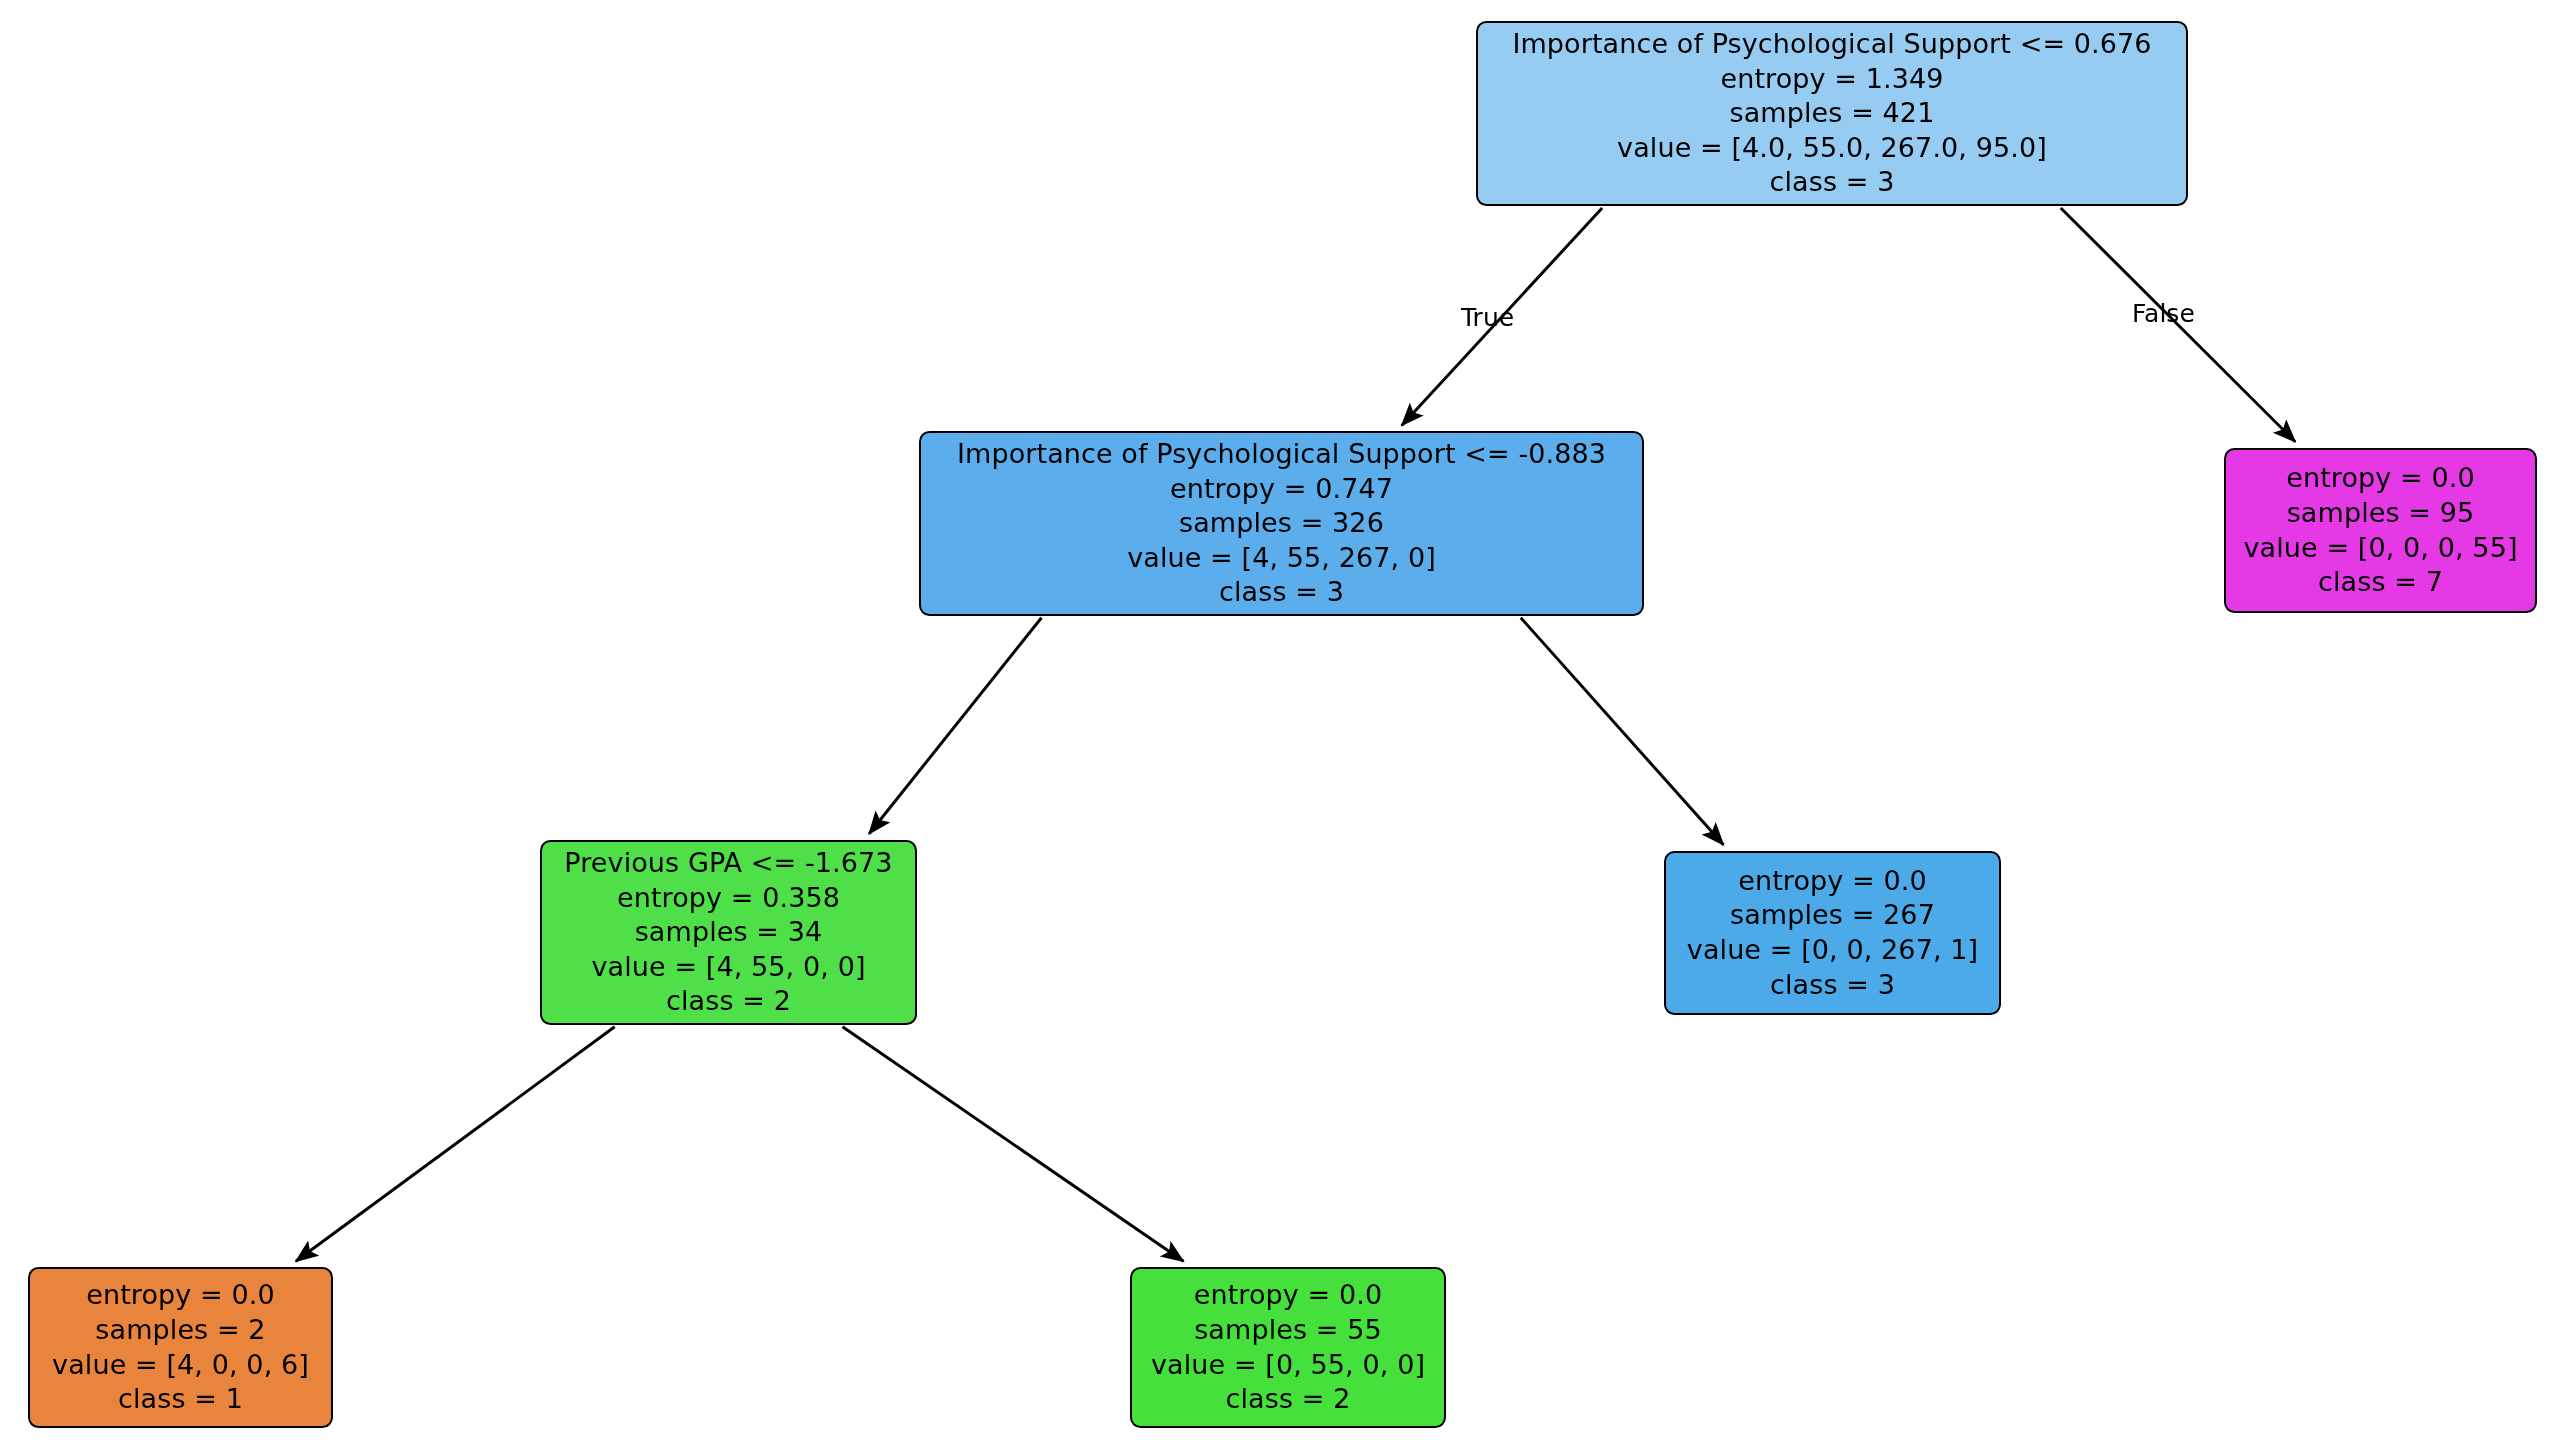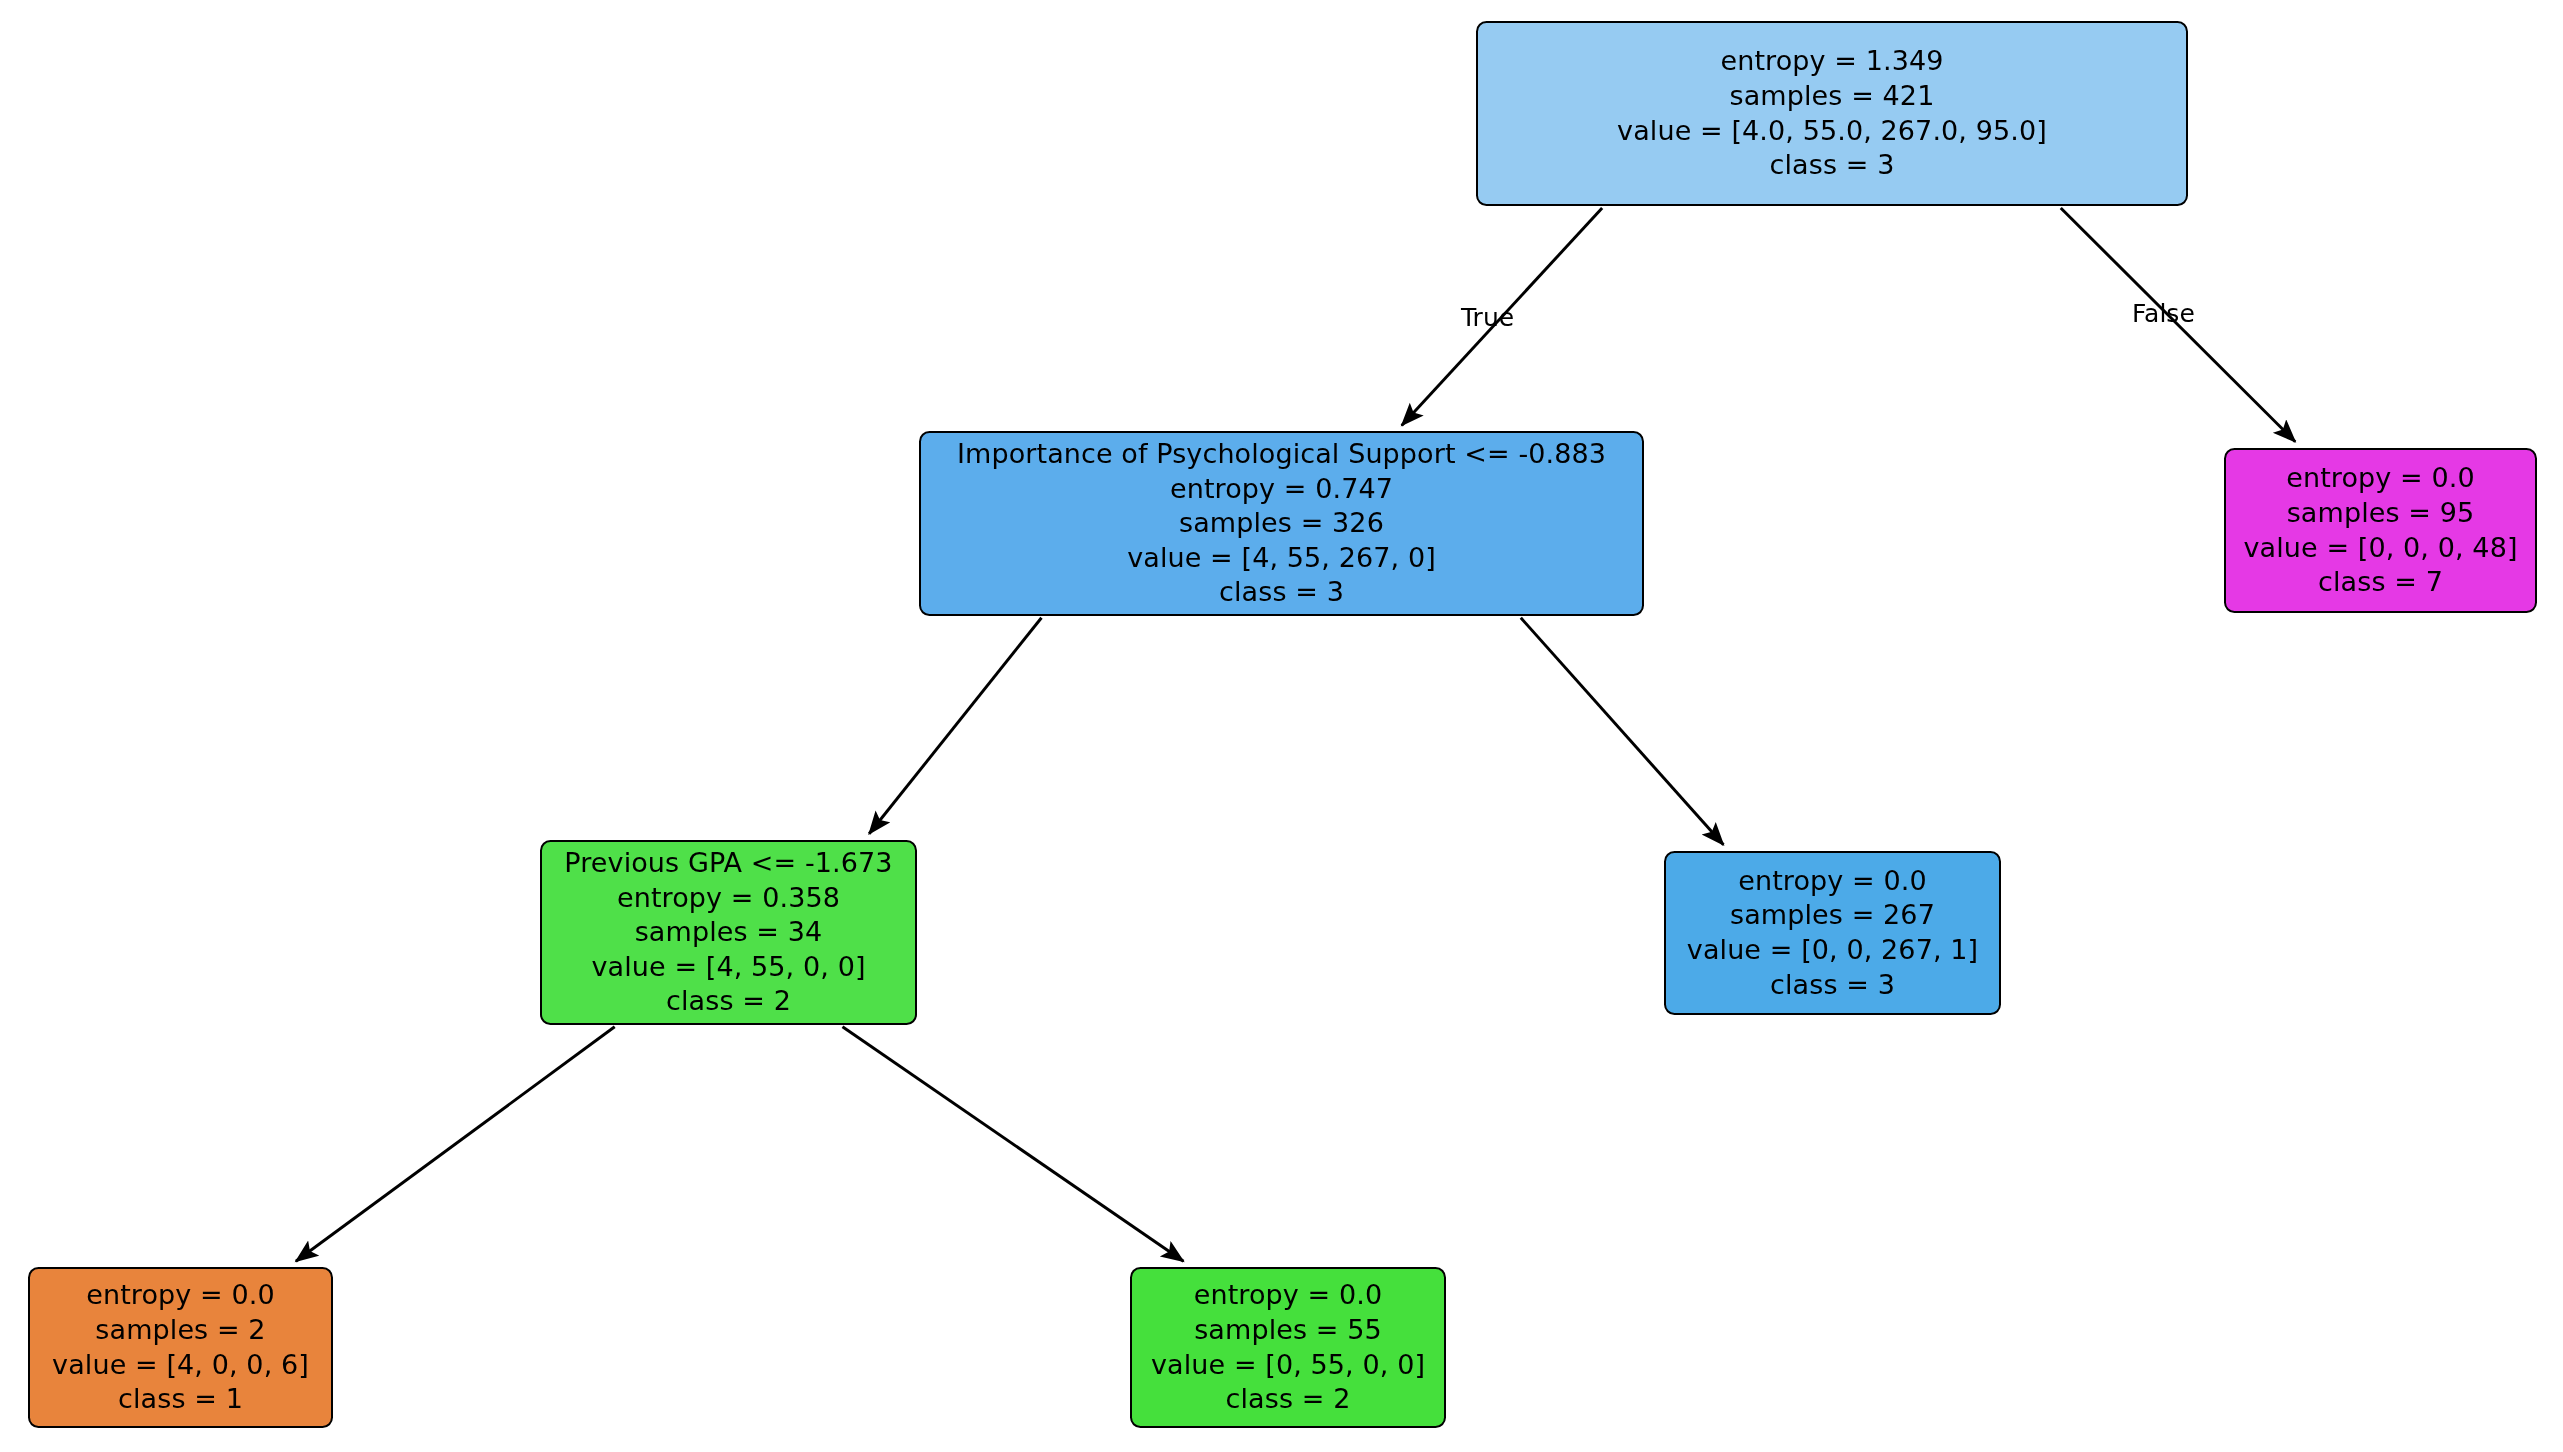--- a/index.html
+++ b/index.html
@@ -83,38 +83,39 @@
     <line x1="1408" y1="835" x2="1175" y2="1127" stroke="#000000" stroke-width="4" marker-end="url(#arrowhead)"></line>
 
     <line x1="2056" y1="835" x2="2330" y2="1142" stroke="#000000" stroke-width="4" marker-end="url(#arrowhead)"></line>
 
     <line x1="831" y1="1388" x2="400" y2="1705" stroke="#000000" stroke-width="4" marker-end="url(#arrowhead)"></line>
 
     <line x1="1139" y1="1388" x2="1600" y2="1705" stroke="#000000" stroke-width="4" marker-end="url(#arrowhead)"></line>
   </svg>
 
   <div class="tree-node" id="node-root">
+    <span class="nline">Importance of Psychological Support &lt;= 0.676</span>
     <span class="nline">entropy = 1.349</span>
     <span class="nline">samples = 421</span>
     <span class="nline">value = [4.0, 55.0, 267.0, 95.0]</span>
     <span class="nline">class = 3</span>
   </div>
 
   <div class="tree-node" id="node-left1">
     <span class="nline">Importance of Psychological Support &lt;= -0.883</span>
     <span class="nline">entropy = 0.747</span>
     <span class="nline">samples = 326</span>
     <span class="nline">value = [4, 55, 267, 0]</span>
     <span class="nline">class = 3</span>
   </div>
 
   <div class="tree-node" id="node-leaf-4">
     <span class="nline">entropy = 0.0</span>
     <span class="nline">samples = 95</span>
-    <span class="nline">value = [0, 0, 0, 48]</span>
+    <span class="nline">value = [0, 0, 0, 55]</span>
     <span class="nline">class = 7</span>
   </div>
 
   <div class="tree-node" id="node-gpa">
     <span class="nline">Previous GPA &lt;= -1.673</span>
     <span class="nline">entropy = 0.358</span>
     <span class="nline">samples = 34</span>
     <span class="nline">value = [4, 55, 0, 0]</span>
     <span class="nline">class = 2</span>
   </div>

